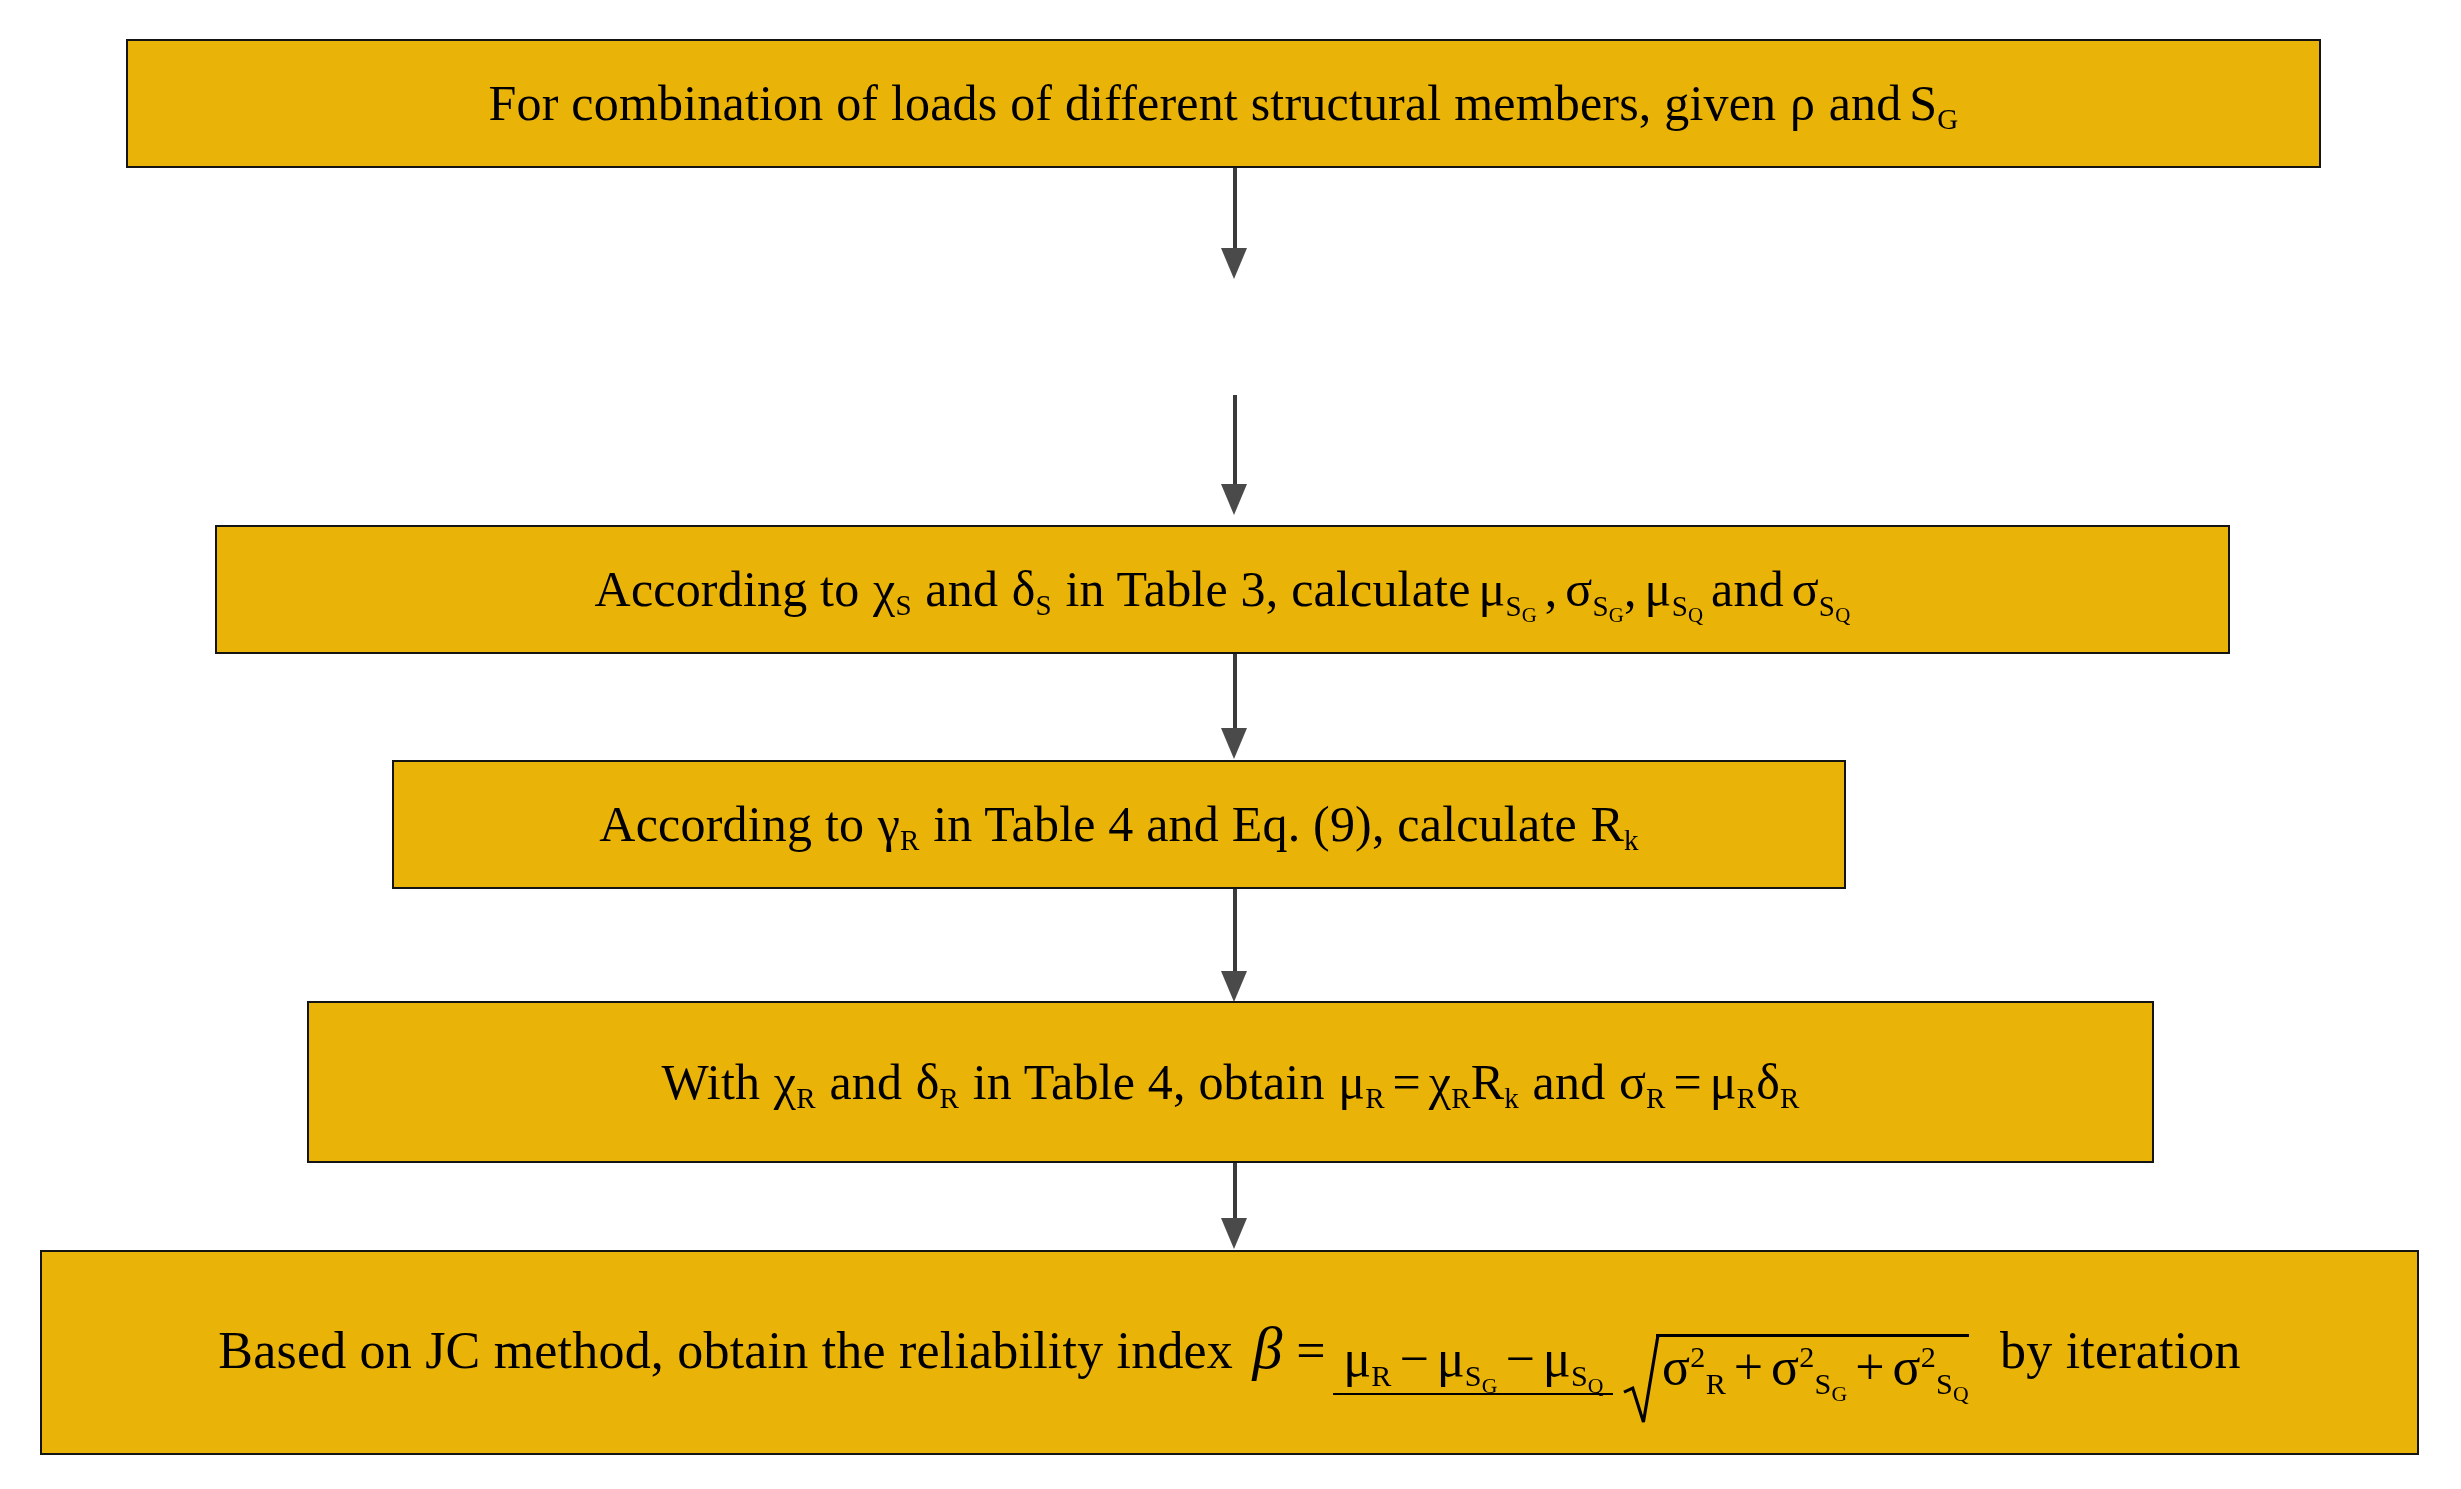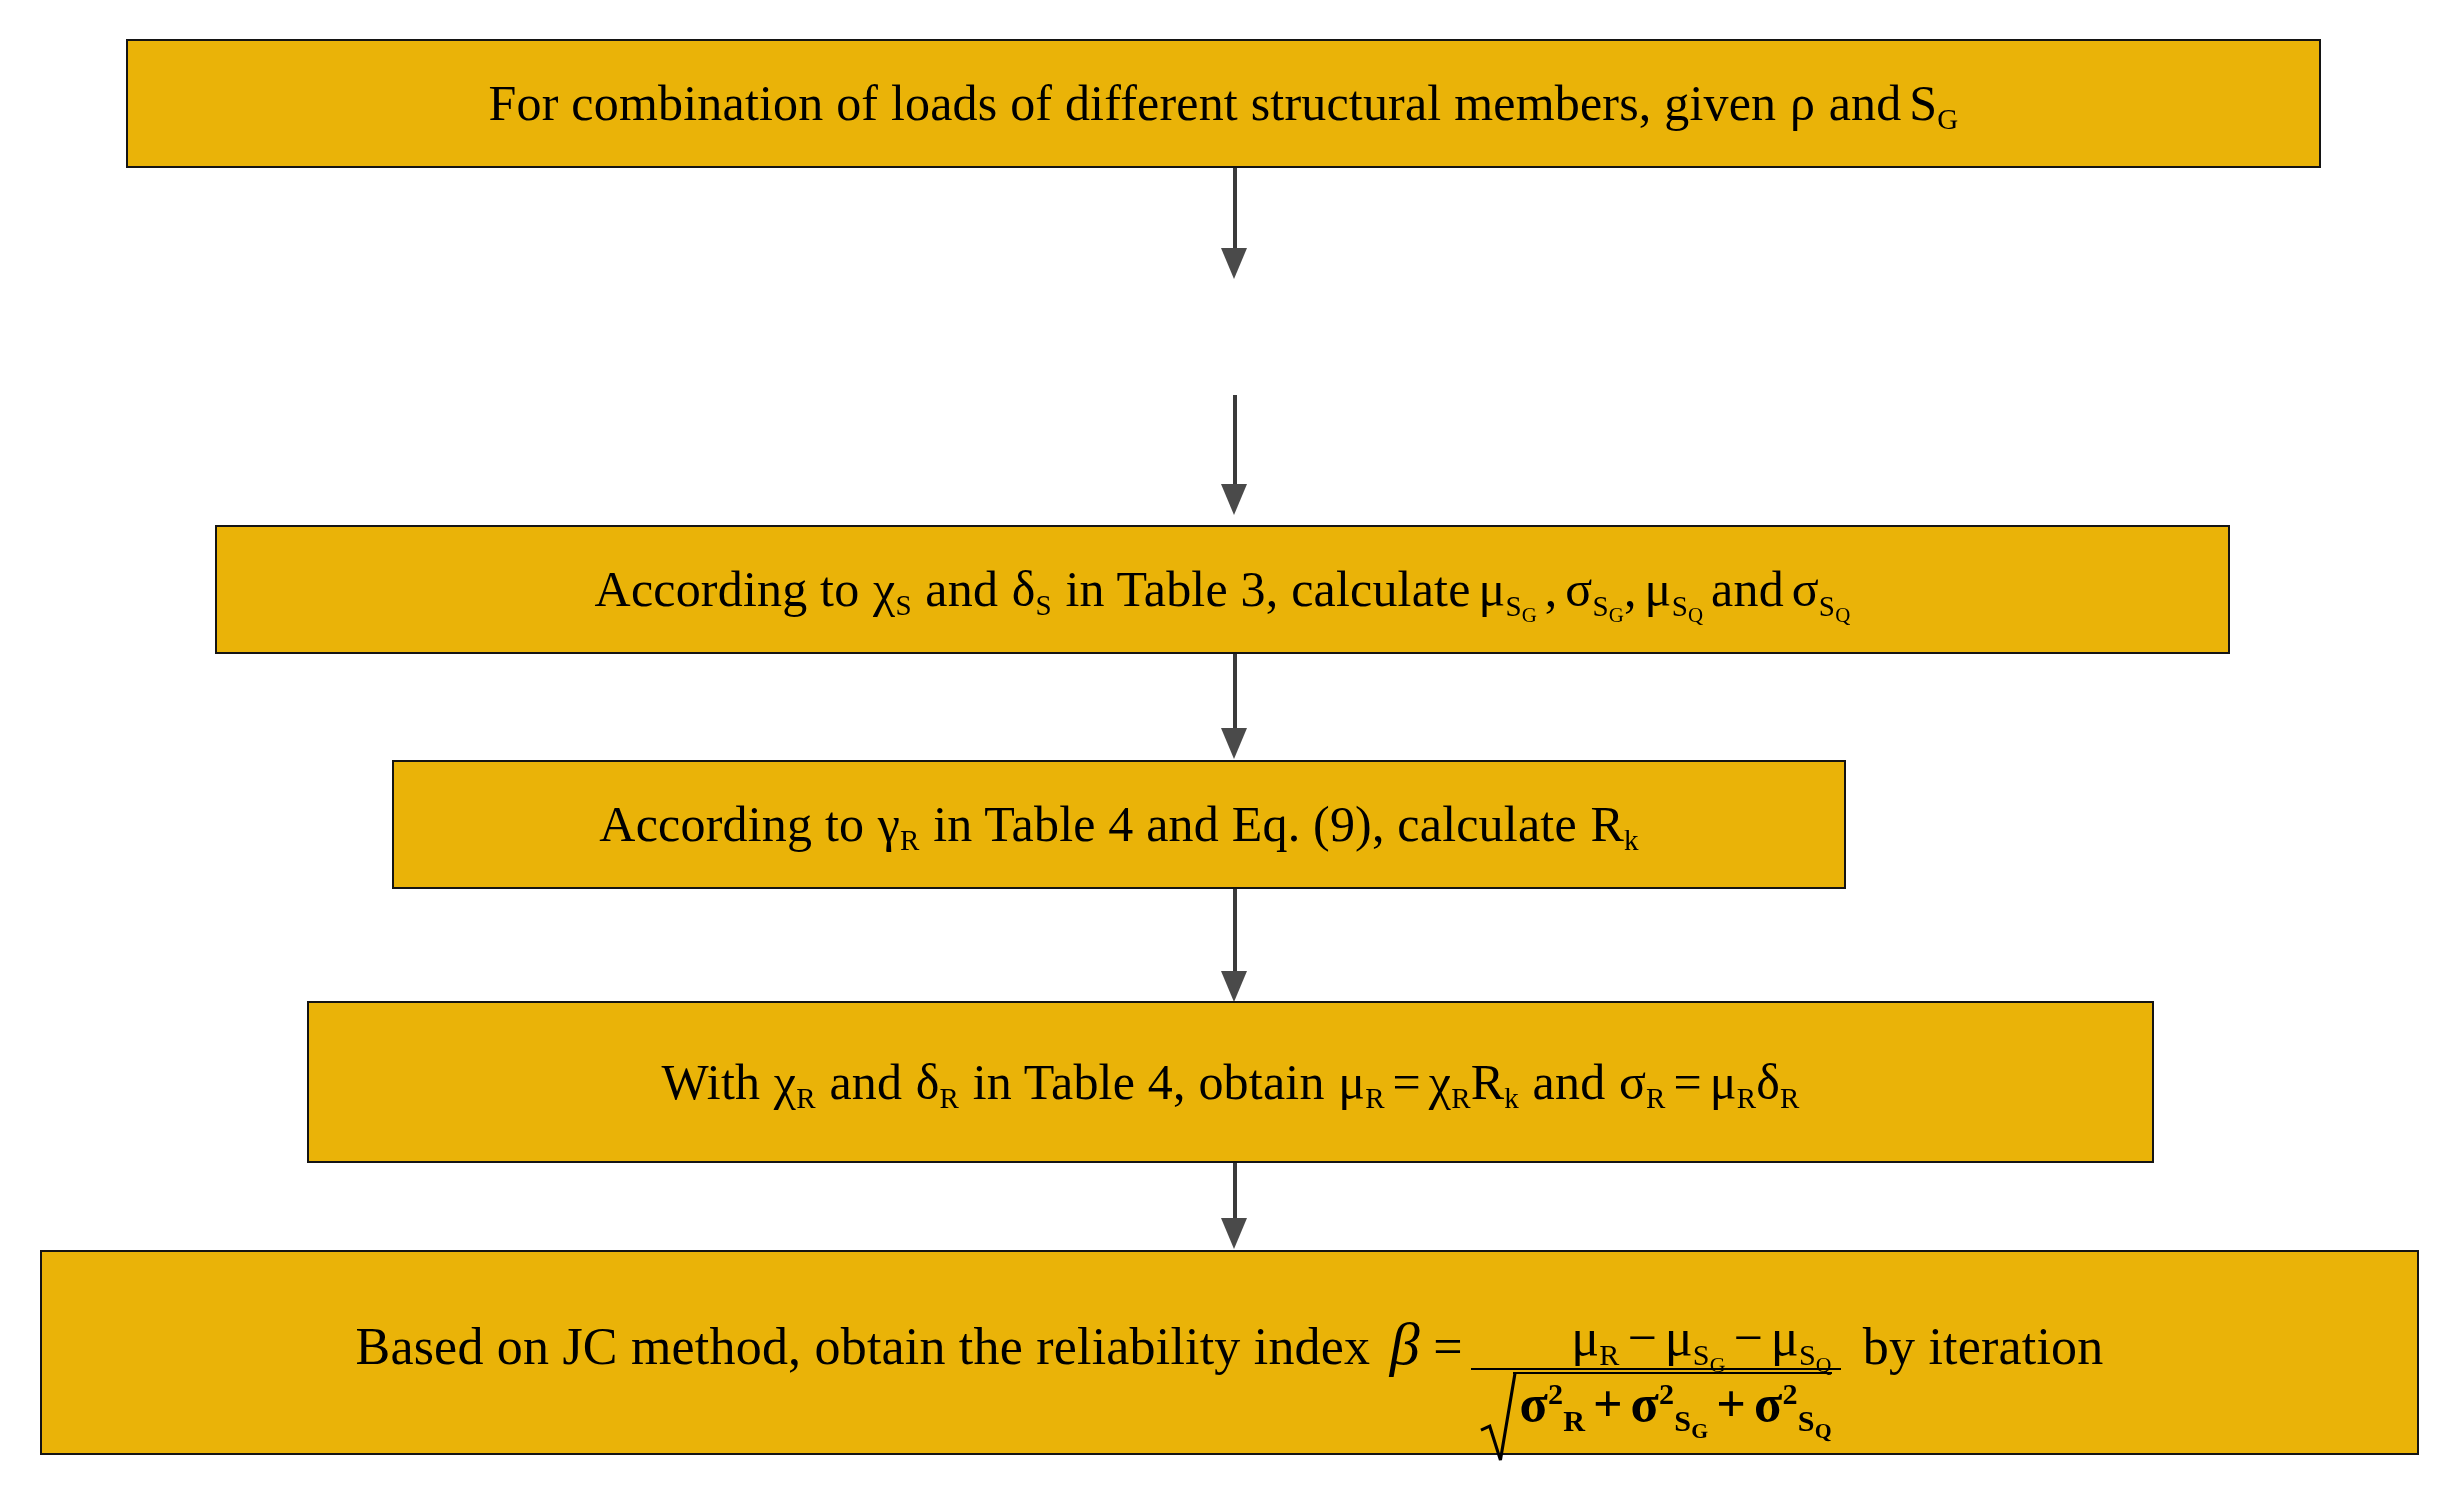--- a/index.html
+++ b/index.html
@@ -99,37 +99,35 @@
     font-size: 0.58em;
     vertical-align: 0.55em;
     line-height: 0;
   }
   .sp { display: inline-block; width: 13.6px; }
   .sp-sm { display: inline-block; width: 7.8px; }
 
   
   .frac {
     display: inline-flex;
-    flex-direction: column;
     align-items: stretch;
     vertical-align: middle;
-    text-align: right;
+    text-align: center;
     margin: 0 7.8px;
     position: relative;
-    top: 19px;
+    top: 7px;
   }
   .frac .num {
     padding: 0 9.7px 1.9px 9.7px;
     border-bottom: 2.9px solid #000;
     white-space: nowrap;
   }
   .frac .den {
     padding: 3.9px 9.7px 0 9.7px;
     white-space: nowrap;
-    font-weight: bold;
   }
   .radical {
     display: inline-block;
     position: relative;
     padding-left: 39px;
     padding-top: 3.9px;
   }
   .radical .rad-glyph {
     position: absolute;
     left: 0;

